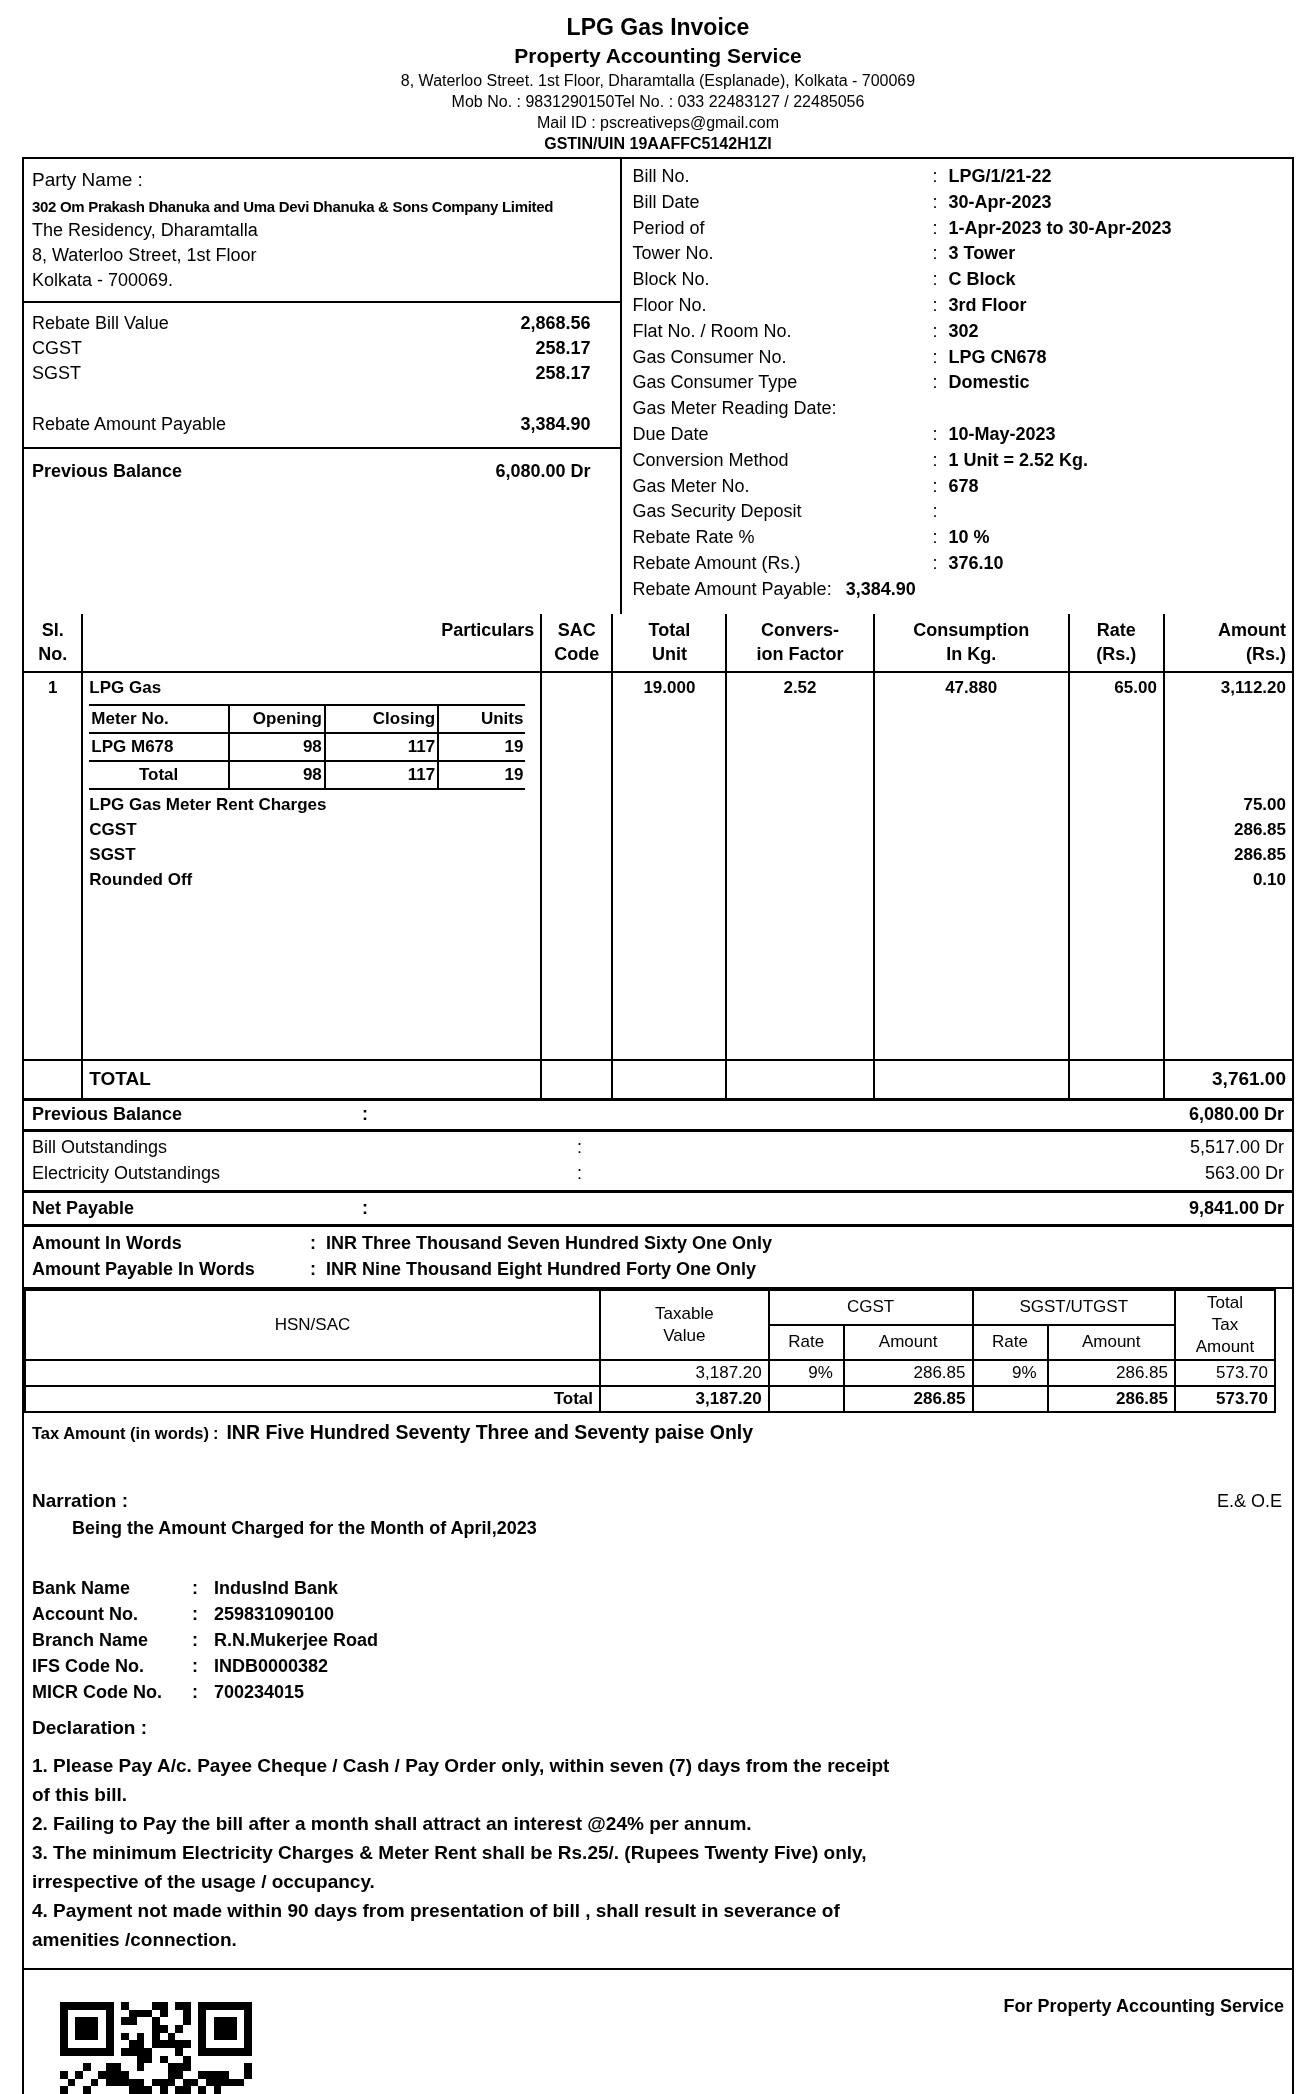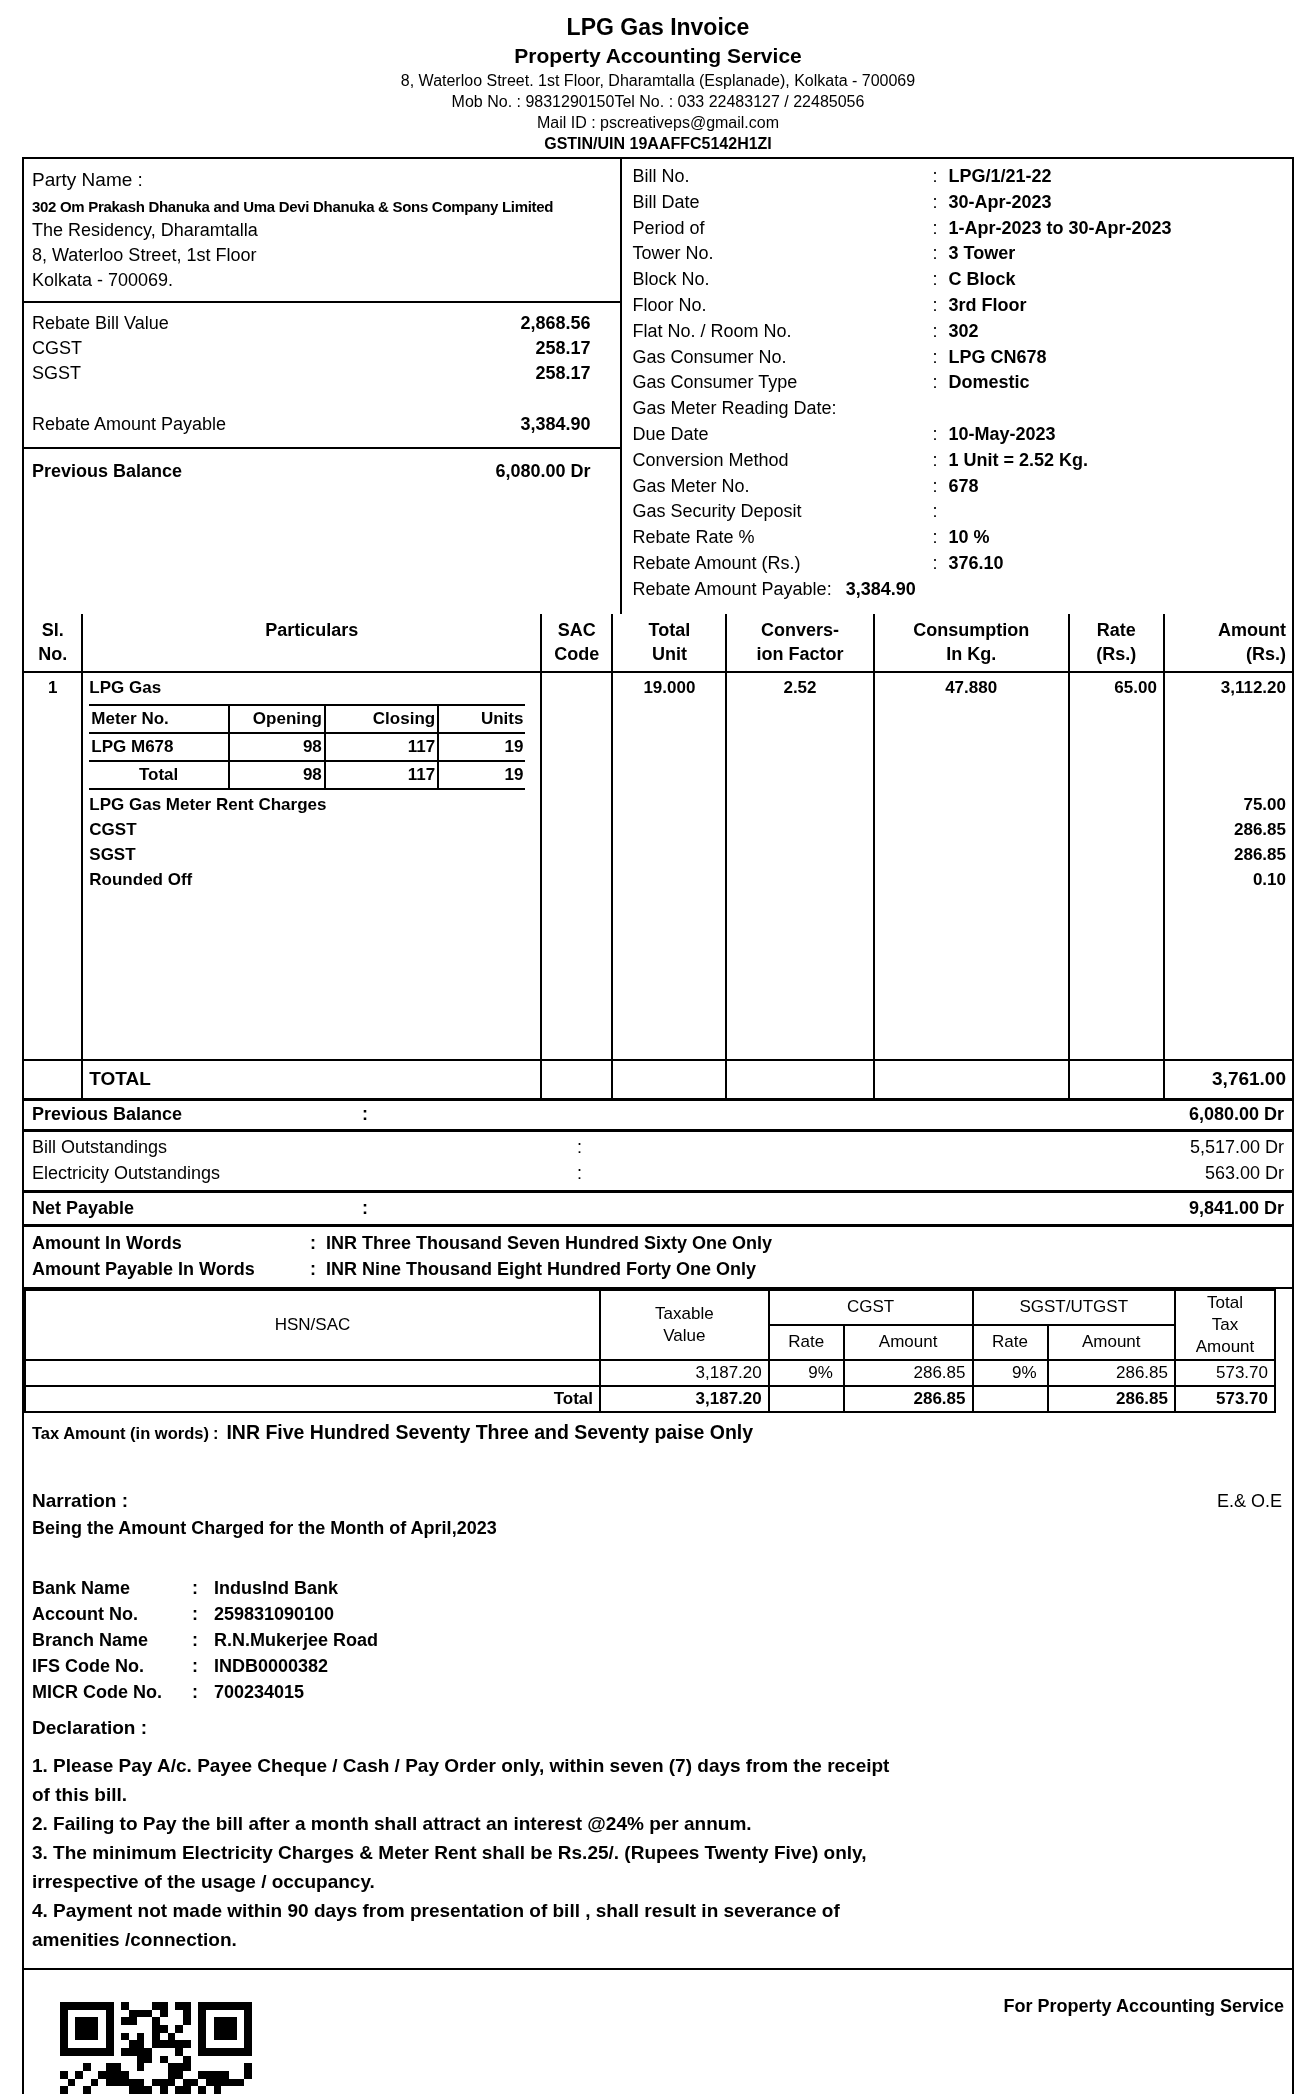--- a/index.html
+++ b/index.html
@@ -38,21 +38,21 @@
   .detail-row .sep { width:16px; }
   .detail-row .val { font-weight:bold; }
 
   
   table.items { border-collapse:collapse; width:100%; table-layout:fixed;padding-left:20px; }
   .items th, .items td { border-left:2px solid #000; padding:0 6px; }
   .items th:first-child, .items td:first-child { border-left:none; }
   .items thead th { border-bottom:2px solid #000; font-size:18px; text-align:center;
                     vertical-align:top; padding-top:4px; padding-bottom:4px;
                     white-space:pre-line; line-height:1.35; }
-  .items thead th.h-left  { text-align:center; }
+  .items thead th.h-left  { text-align:right; }
   .items thead th.h-right { text-align:right; }
   .items td { vertical-align:top; font-weight:bold; font-size:17px; }
   .items .c { text-align:center; }
   .items .r { text-align:right; }
   .row-main td { padding-top:5px; height:30px; }
   .row-charges td { padding-top:2px; }
   .charge-line, .amt-line { line-height:25px; white-space:nowrap; }
   .amt-line { text-align:right; }
   .row-filler td { height:168px; }
   .row-total td { border-top:2px solid #000; font-size:19px; height:38px; vertical-align:middle; }
@@ -90,21 +90,21 @@
   .tax tr.tax-total td { font-weight:bold; }
 
   
   .taxwords { display:flex; align-items:baseline; padding:8px 8px 0 8px; }
   .tw-lbl { font-size:16.5px; font-weight:bold; white-space:nowrap; }
   .tw-sep { font-size:16.5px; font-weight:bold; padding:0 8px 0 4px; }
   .tw-val { font-size:19.5px; font-weight:bold; }
   .narration { display:flex; justify-content:space-between; align-items:baseline; padding:6px 10px 0 8px; }
   .narr-lbl { font-size:19px; font-weight:bold;margin-top:40px; }
   .eoe { font-size:18px; }
-  .being { font-size:18px; font-weight:bold; padding:6px 8px 0 8px; }
+  .being { font-size:18px; font-weight:bold; padding:6px 8px 0 8px;margin-left:40px; }
 
   
   .bank-block { margin-top:36px; padding-left:8px; }
   .bank-row { display:flex; font-size:18px; font-weight:bold; line-height:26px; }
   .bank-row .lbl { width:160px; }
   .bank-row .sep { width:22px; }
 
   
   .decl-block { padding:12px 8px 0 8px; }
   .decl-head { font-size:19px; font-weight:bold; margin-bottom:12px; }

